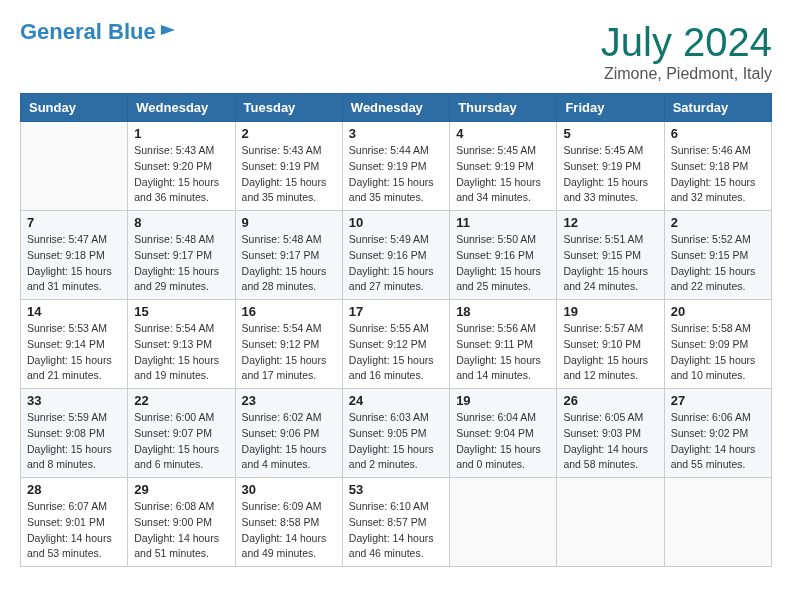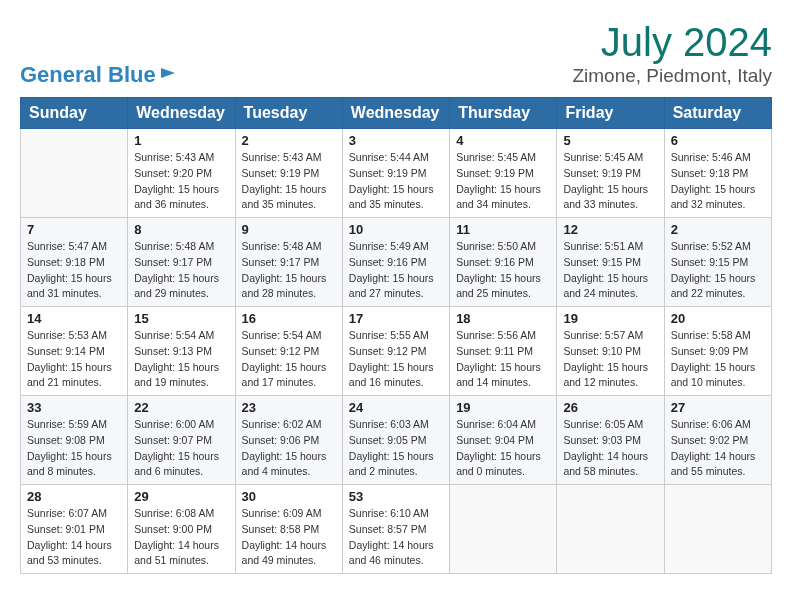--- a/index.html
+++ b/index.html
@@ -6,21 +6,21 @@
     body {
       font-family: Arial, sans-serif;
       background: #fff;
       width: 792px;
       min-height: 612px;
       padding: 20px;
     }
     .header {
       display: flex;
       justify-content: space-between;
-      align-items: flex-end;
+      align-items: flex-start;
       margin-bottom: 10px;
     }
     .logo {
       display: flex;
       flex-direction: column;
       align-items: flex-start;
     }
     .logo-text {
       font-size: 22px;
       font-weight: bold;
@@ -32,32 +32,32 @@
     }
     .title-section {
       text-align: right;
     }
     .main-title {
       font-size: 40px;
       color: #0f766e;
       font-weight: normal;
     }
     .subtitle {
-      font-size: 19px;
+      font-size: 16px;
       color: #555;
     }
     .calendar {
       width: 100%;
       border-collapse: collapse;
       border: 1px solid #ccc;
     }
     .calendar th {
       background-color: #2e6da4;
       color: #fff;
-      font-size: 16px;
+      font-size: 13px;
       padding: 6px 8px;
       text-align: left;
       border: 1px solid #2563a0;
     }
     .calendar td {
       vertical-align: top;
       border: 1px solid #ccc;
       padding: 4px 6px;
       font-size: 10.5px;
       color: #333;

